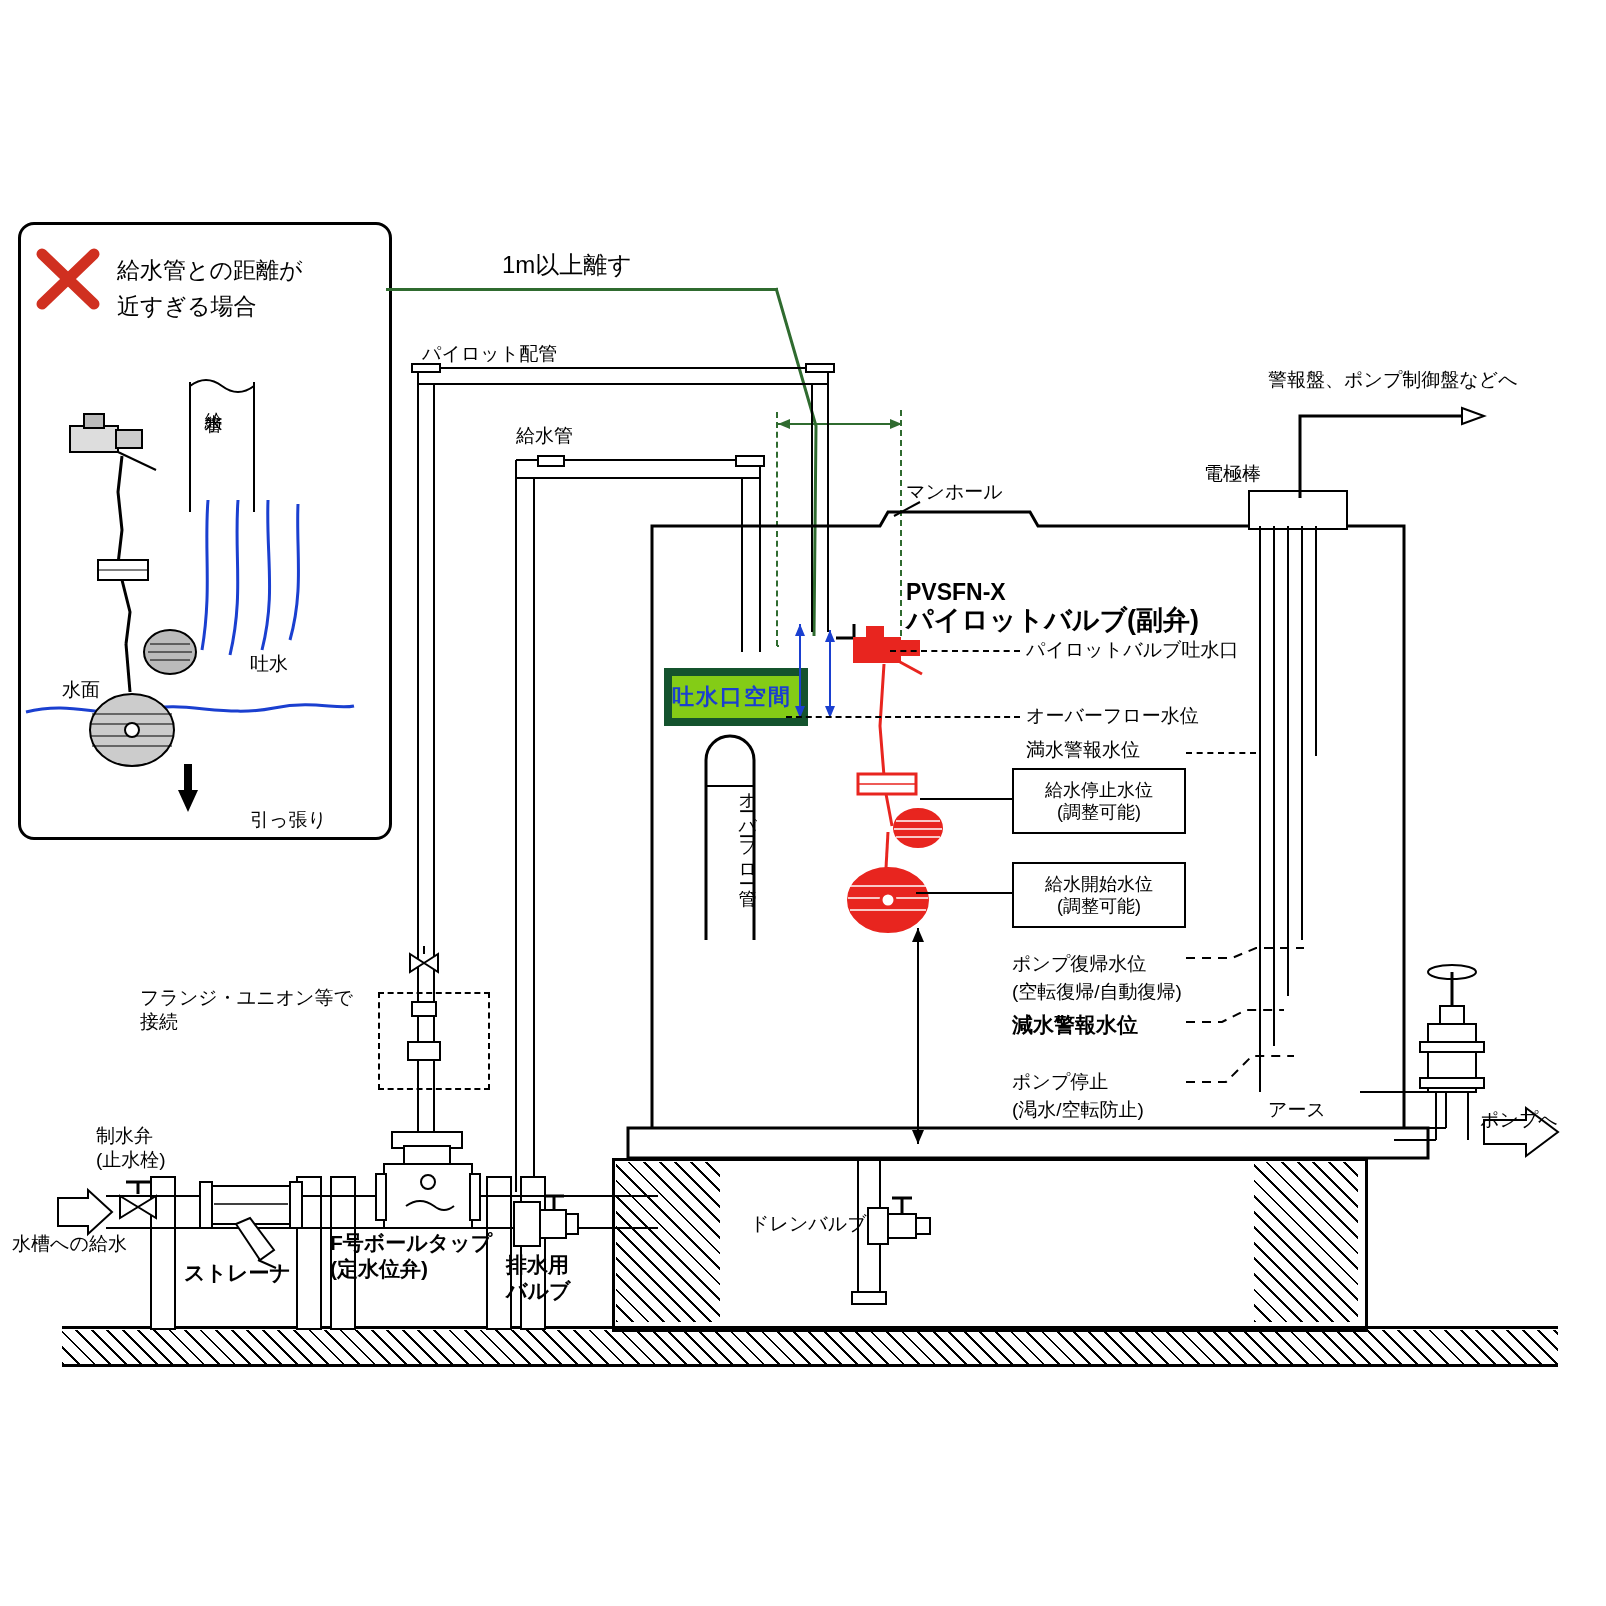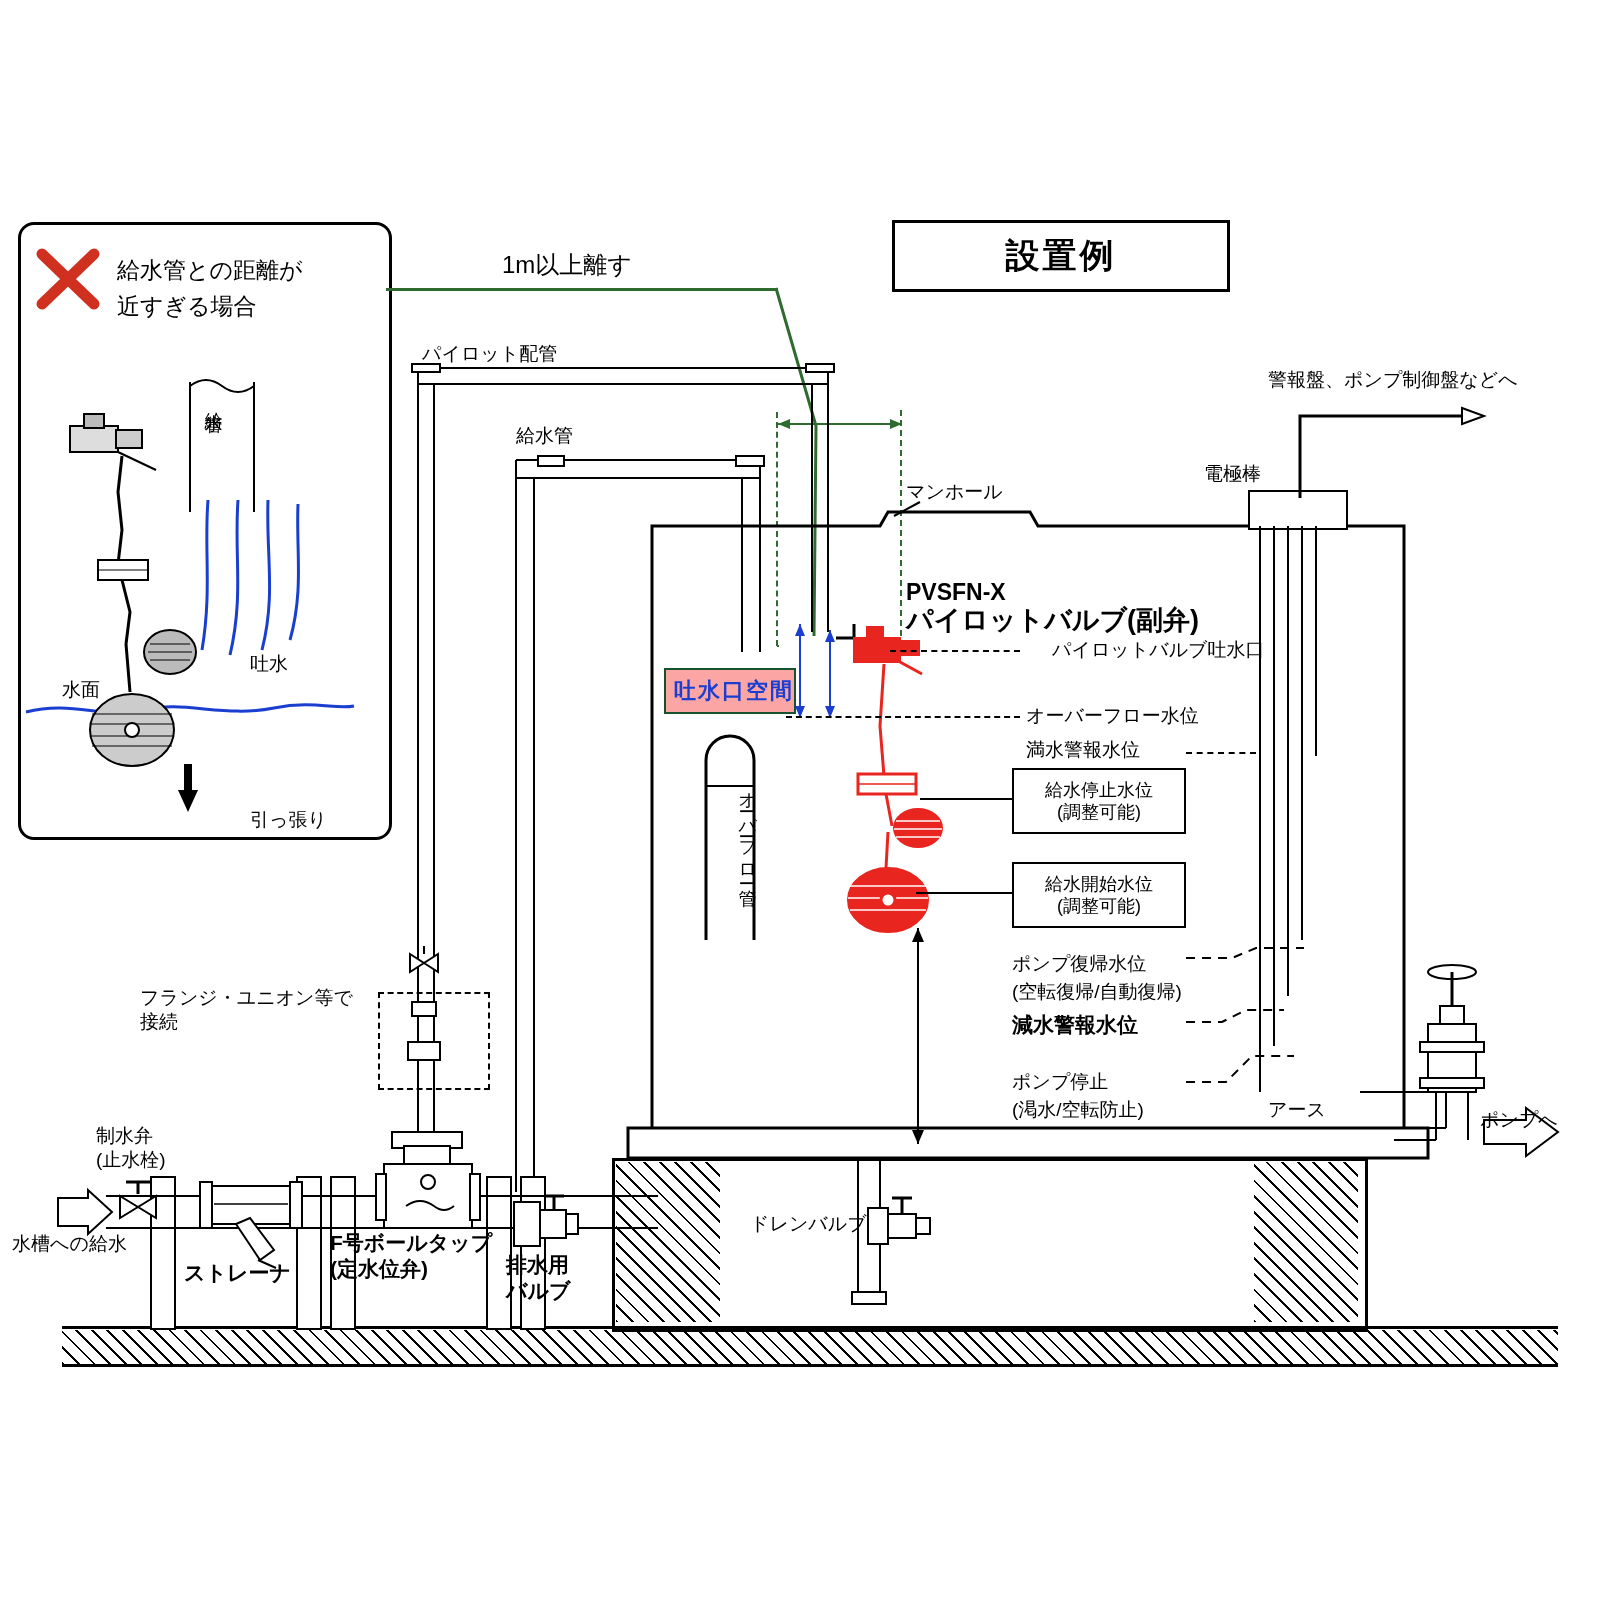--- a/index.html
+++ b/index.html
@@ -11,35 +11,32 @@
   .ln{position:absolute;background:#000;}
   .hln{height:2px;}
   .gln{background:#2f6b2f;}
   .dashv{position:absolute;border-left:2px dashed #2f6b2f;}
   .dashh{position:absolute;border-top:2px dashed #000;}
   .box{position:absolute;border:2px solid #000;background:#fff;}
   .title-box{position:absolute;border:3px solid #000;background:#fff;display:flex;align-items:center;justify-content:center;}
   .title-box span{font-size:34px;font-weight:bold;letter-spacing:3px;}
   .panel{position:absolute;border:3px solid #000;border-radius:16px;background:#fff;}
   .callout{position:absolute;border:2px solid #000;background:#fff;display:flex;align-items:center;justify-content:center;text-align:center;font-size:18px;line-height:1.25;}
-  .bluebox{position:absolute;border:2px solid #14532d;background:#fca5a5;display:flex;align-items:center;justify-content:flex-end;}
+  .bluebox{position:absolute;border:8px solid #14532d;background:#84cc16;display:flex;align-items:center;justify-content:flex-start;}
   .bluebox span{color:#1a3fd0;font-weight:bold;font-size:22px;letter-spacing:2px;}
   .vtext{position:absolute;writing-mode:vertical-rl;text-orientation:upright;font-size:19px;line-height:1.2;letter-spacing:2px;}
   .hatch{position:absolute;background:
      repeating-linear-gradient(45deg,#000 0 2px,transparent 2px 11px);}
   svg{position:absolute;overflow:visible;}
 </style>
 </head>
 <body>
 
 <div id="stage">
 
-  <div class="title-box" style="left:892px;top:220px;width:332px;height:66px;">
-    <span>設置例</span>
-  </div>
 
   <div class="panel" style="left:18px;top:222px;width:368px;height:612px;"></div>
 
   <svg style="left:36px;top:248px;width:66px;height:62px;">
     <line x1="6" y1="6" x2="58" y2="56" stroke="#d03020" stroke-width="11" stroke-linecap="round"></line>
     <line x1="58" y1="6" x2="6" y2="56" stroke="#d03020" stroke-width="11" stroke-linecap="round"></line>
   </svg>
   <div class="lbl" style="left:117px;top:256px;font-size:23px;">給水管との距離が</div>
   <div class="lbl" style="left:117px;top:292px;font-size:23px;">近すぎる場合</div>
 
@@ -193,21 +190,21 @@
     <path d="M10,6 L5,18 L15,18 Z" fill="#1a3fd0"></path>
     <path d="M10,94 L5,82 L15,82 Z" fill="#1a3fd0"></path>
   </svg>
   <svg style="left:790px;top:620px;width:20px;height:104px;">
     <line x1="10" y1="4" x2="10" y2="98" stroke="#1a3fd0" stroke-width="2"></line>
     <path d="M10,4 L5,16 L15,16 Z" fill="#1a3fd0"></path>
     <path d="M10,98 L5,86 L15,86 Z" fill="#1a3fd0"></path>
   </svg>
 
   <div class="dashh" style="left:890px;top:650px;width:130px;"></div>
-  <div class="lbl" style="left:1026px;top:638px;margin-left:26px;">パイロットバルブ吐水口</div>
+  <div class="lbl" style="left:1026px;top:638px;">パイロットバルブ吐水口</div>
 
   <div class="dashh" style="left:786px;top:716px;width:234px;"></div>
   <div class="lbl" style="left:1026px;top:704px;">オーバーフロー水位</div>
 
   <div class="dashh" style="left:1186px;top:752px;width:70px;"></div>
   <div class="lbl" style="left:1026px;top:738px;">満水警報水位</div>
 
   <div class="callout" style="left:1012px;top:768px;width:170px;height:62px;">
     <div>
       <div>給水停止水位</div>

